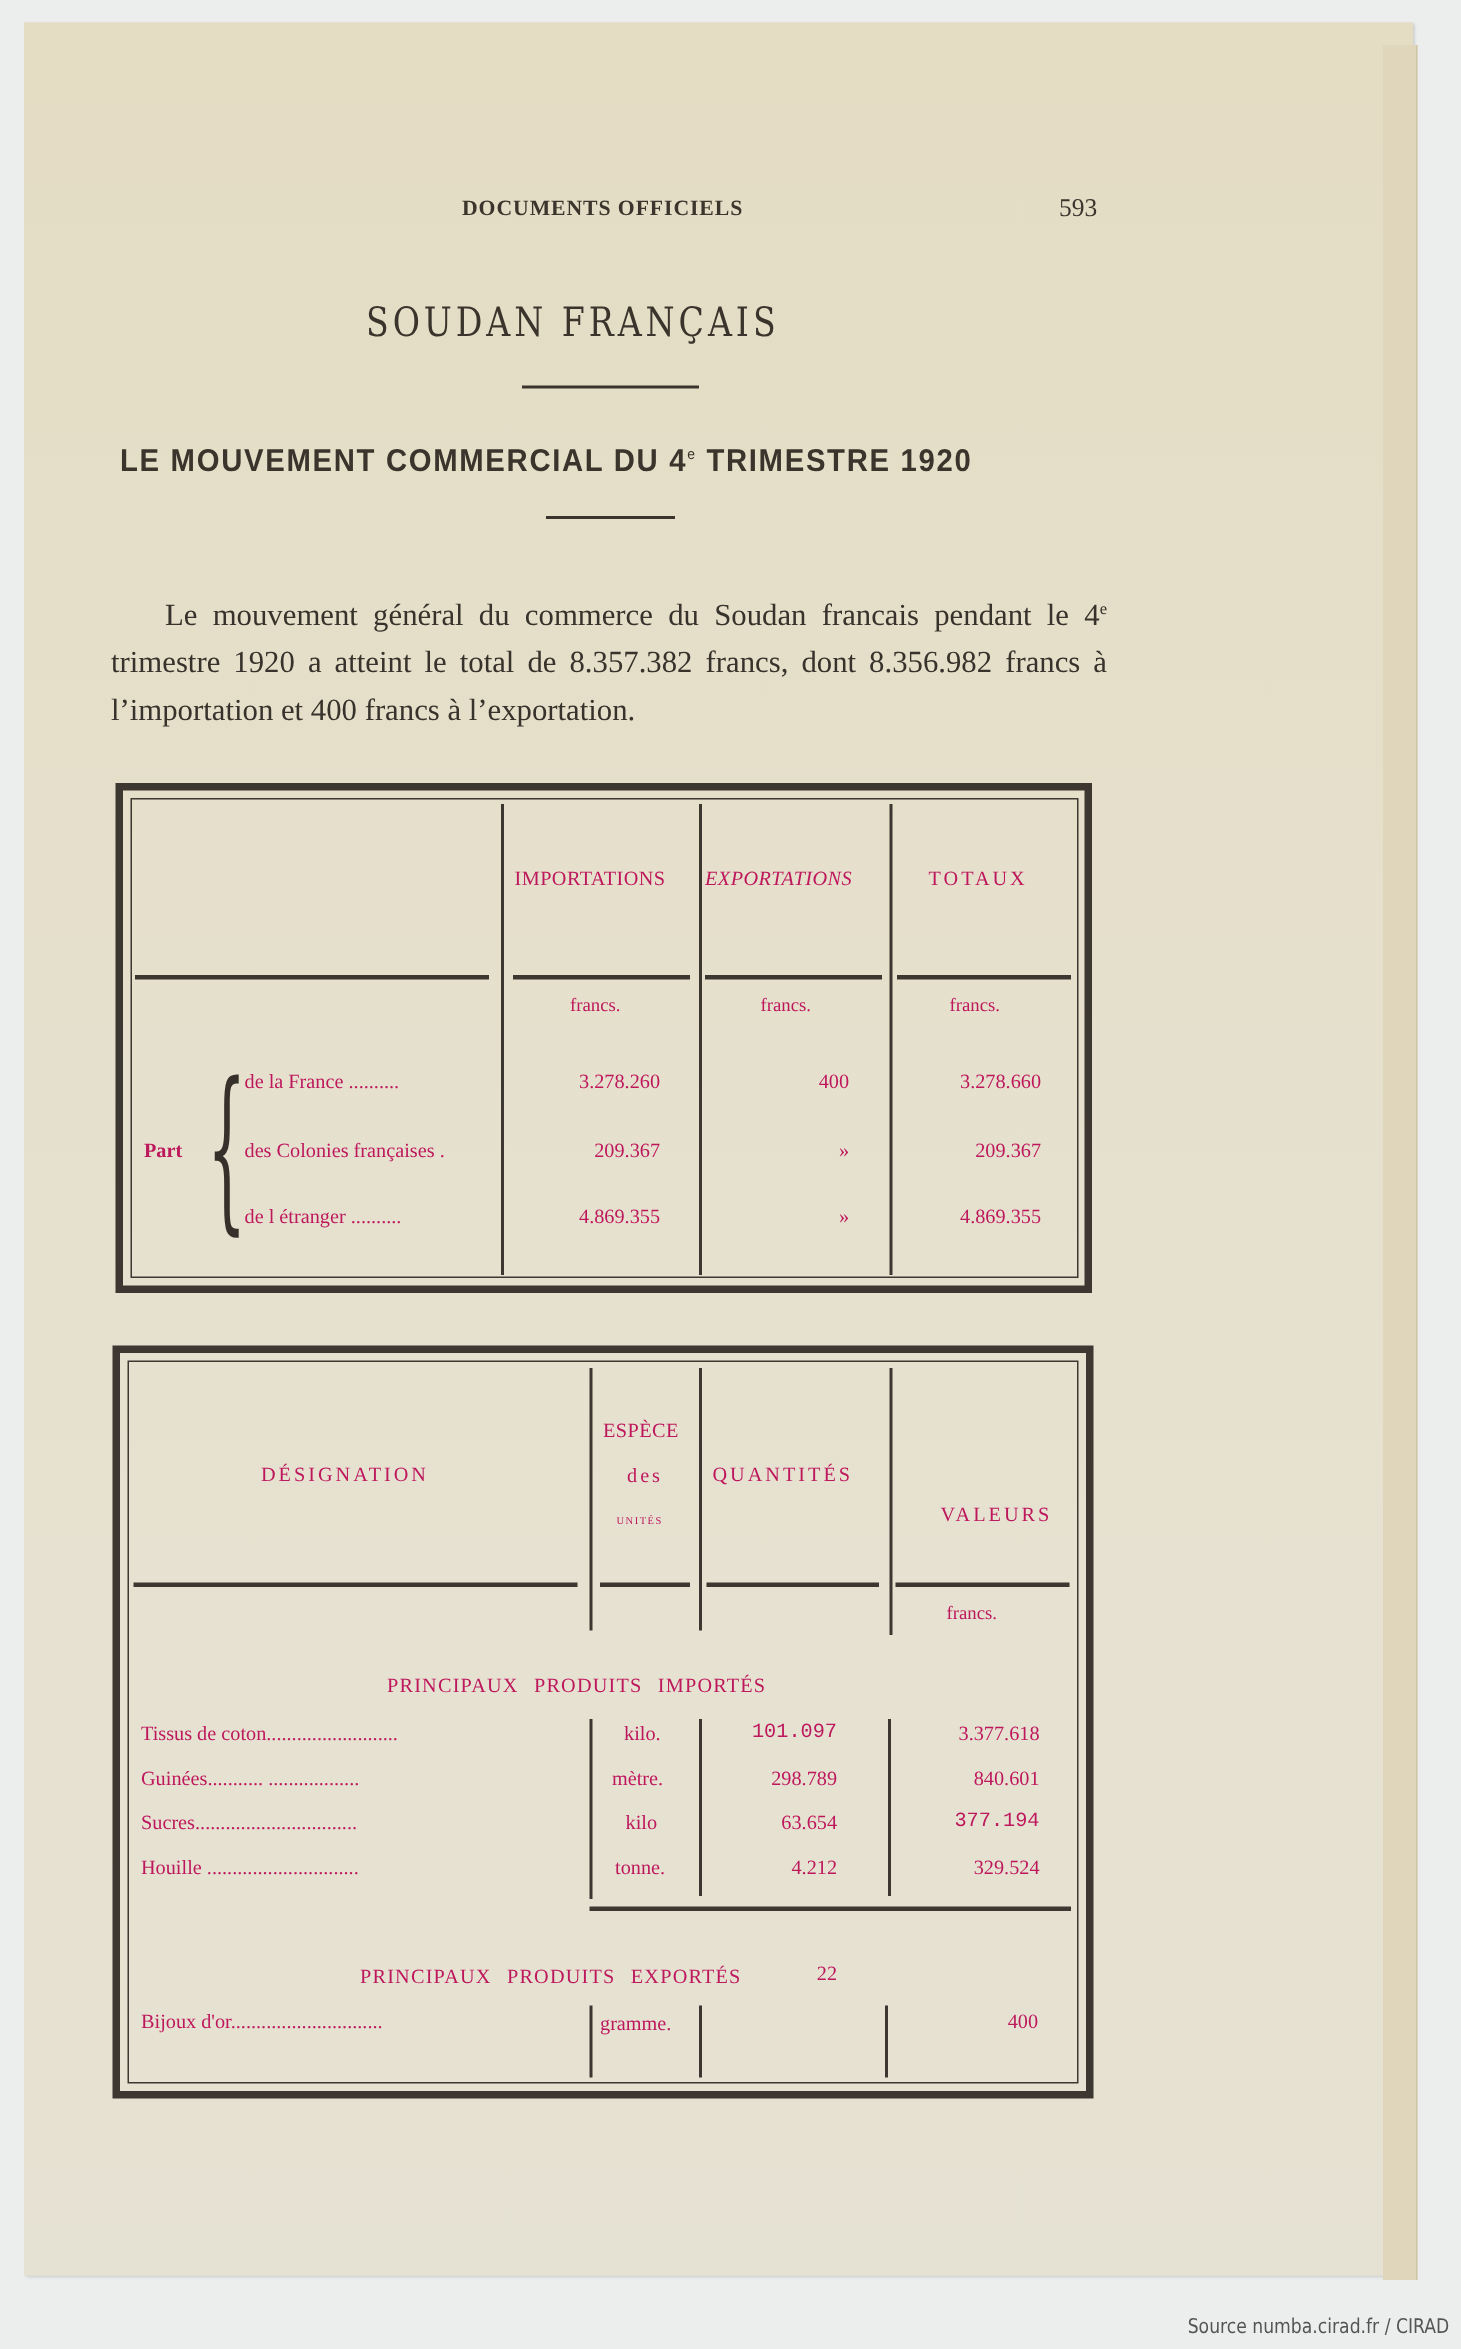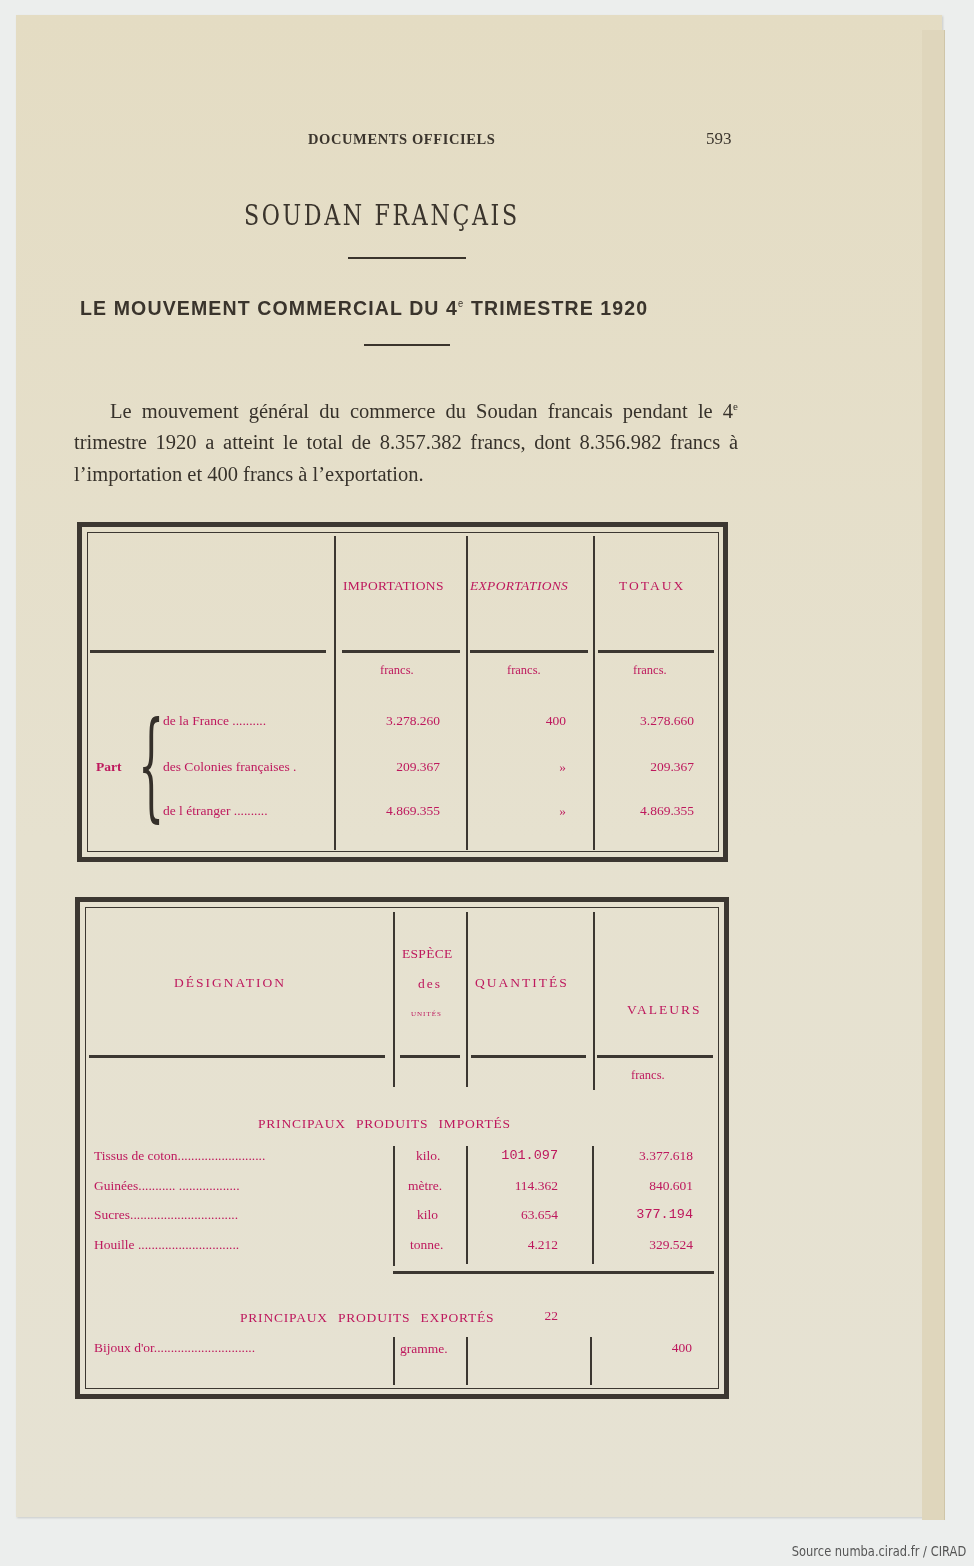--- a/index.html
+++ b/index.html
@@ -154,21 +154,21 @@
 
   <div>
     <div class="cell" style="left:94px;top:1148px;"><span>Tissus de coton</span><span>..........................</span></div>
     <div class="cell" style="left:416px;top:1148px;">kilo.</div>
     <div class="cell num" style="left:470px;top:1148px;width:88px;font-family:Liberation Mono, monospace;">101.097</div>
     <div class="cell num" style="left:596px;top:1148px;width:97px;">3.377.618</div>
   </div>
   <div>
     <div class="cell" style="left:94px;top:1178px;"><span>Guinées</span><span>........... ..................</span></div>
     <div class="cell" style="left:408px;top:1178px;">mètre.</div>
-    <div class="cell num" style="left:470px;top:1178px;width:88px;">114.362</div>
+    <div class="cell num" style="left:470px;top:1178px;width:88px;">298.789</div>
     <div class="cell num" style="left:596px;top:1178px;width:97px;">840.601</div>
   </div>
   <div>
     <div class="cell" style="left:94px;top:1207px;"><span>Sucres</span><span>................................</span></div>
     <div class="cell" style="left:417px;top:1207px;">kilo</div>
     <div class="cell num" style="left:470px;top:1207px;width:88px;">63.654</div>
     <div class="cell num" style="left:596px;top:1207px;width:97px;font-family:Liberation Mono, monospace;">377.194</div>
   </div>
   <div>
     <div class="cell" style="left:94px;top:1237px;"><span>Houille</span><span> ..............................</span></div>

